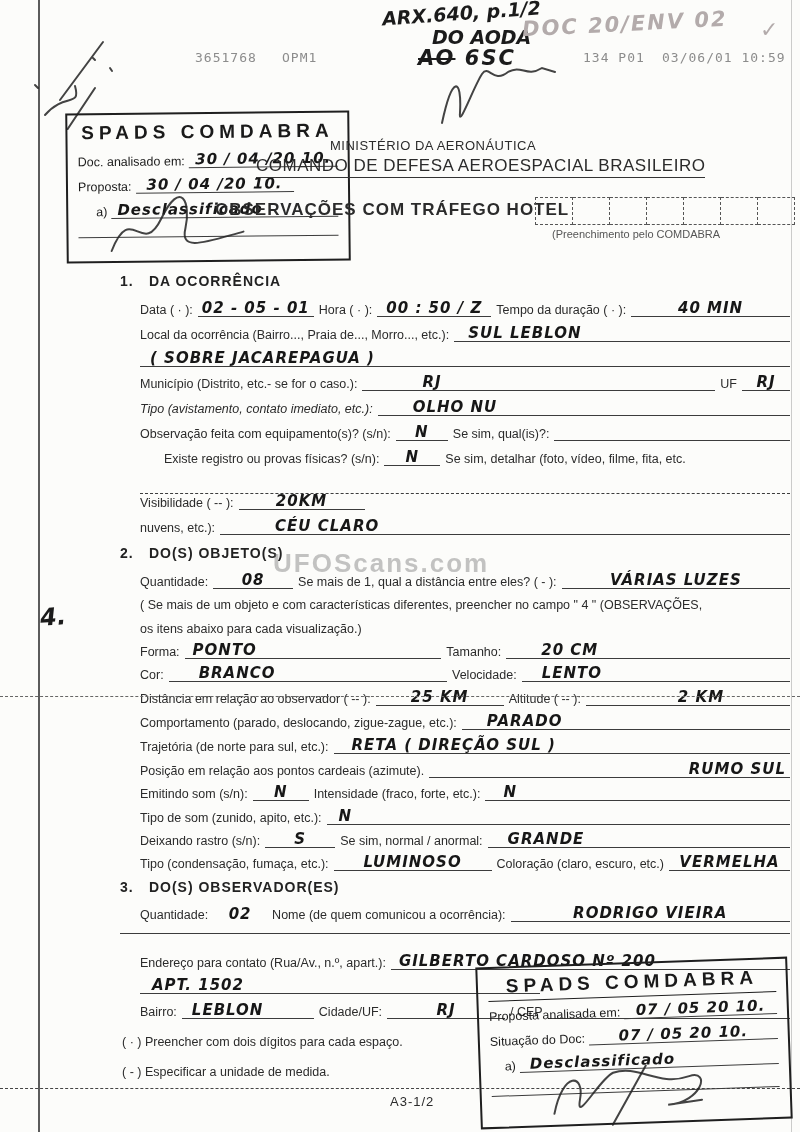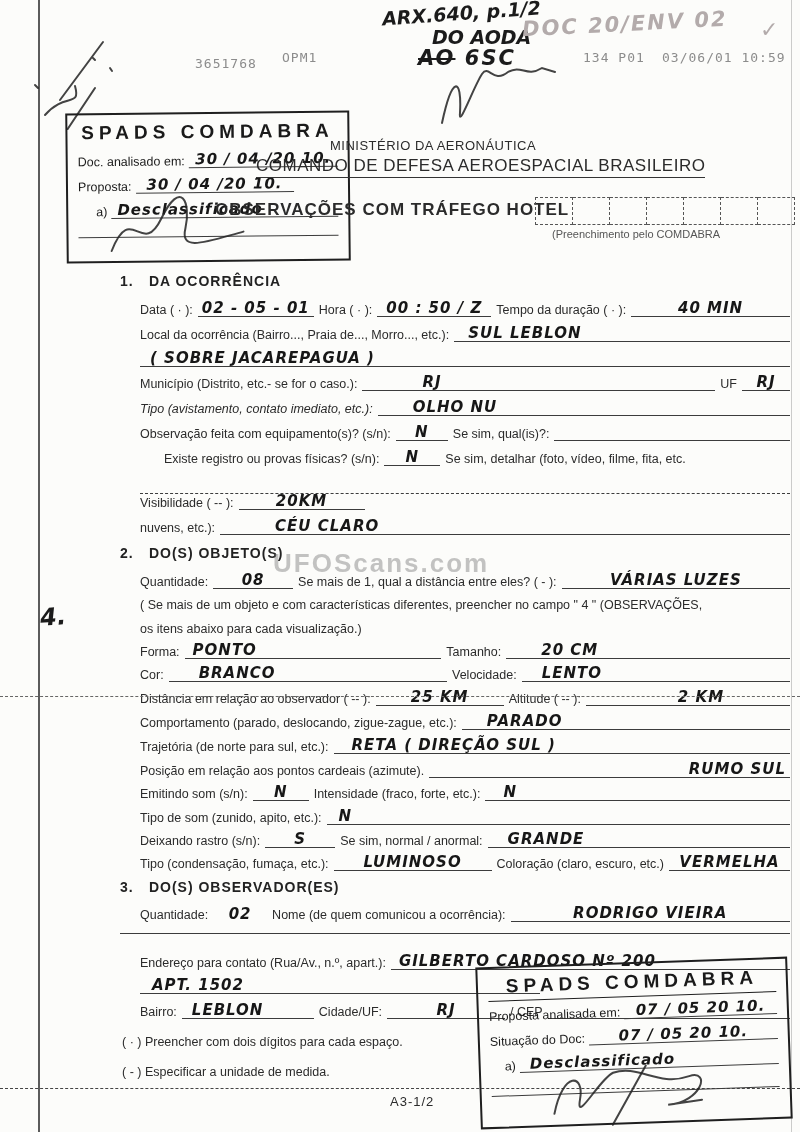--- a/index.html
+++ b/index.html
@@ -54,21 +54,21 @@
 
   <div class="abs hw-big" style="left:382px;top:2px;font-size:19px;transform:rotate(-4deg);">ARX.640, p.1/2</div>
   <div class="abs hw-big" style="left:432px;top:26px;font-size:19px;">DO  AODA</div>
   <div class="abs hw-big" style="left:418px;top:46px;font-size:21px;letter-spacing:2px;">
     <span class="strike">AO</span>
     <span>6SC</span>
   </div>
   <div class="abs pencil" style="left:522px;top:12px;font-size:21px;transform:rotate(-3deg);">DOC 20/ENV 02</div>
   <div class="abs pencil" style="left:760px;top:17px;font-size:22px;">✓</div>
 
-  <div class="abs fax" style="left:195px;top:56px;">3651768</div>
+  <div class="abs fax" style="left:195px;top:50px;">3651768</div>
   <div class="abs fax" style="left:282px;top:50px;">OPM1</div>
   <div class="abs fax" style="left:583px;top:50px;">134 P01</div>
   <div class="abs fax" style="left:662px;top:50px;">03/06/01 10:59</div>
 
   <div class="abs" style="left:15px;top:30px;">
     <svg width="130" height="100" viewBox="0 0 130 100">
       <path class="ink" d="M45 70 L88 12"></path>
       <path class="ink" d="M30 85 C 50 62, 66 78, 60 56"></path>
       <path class="ink" d="M52 100 L80 58"></path>
       <path class="ink" d="M20 55 l3 3 M95 38 l2 3 M78 28 l2 2"></path>

